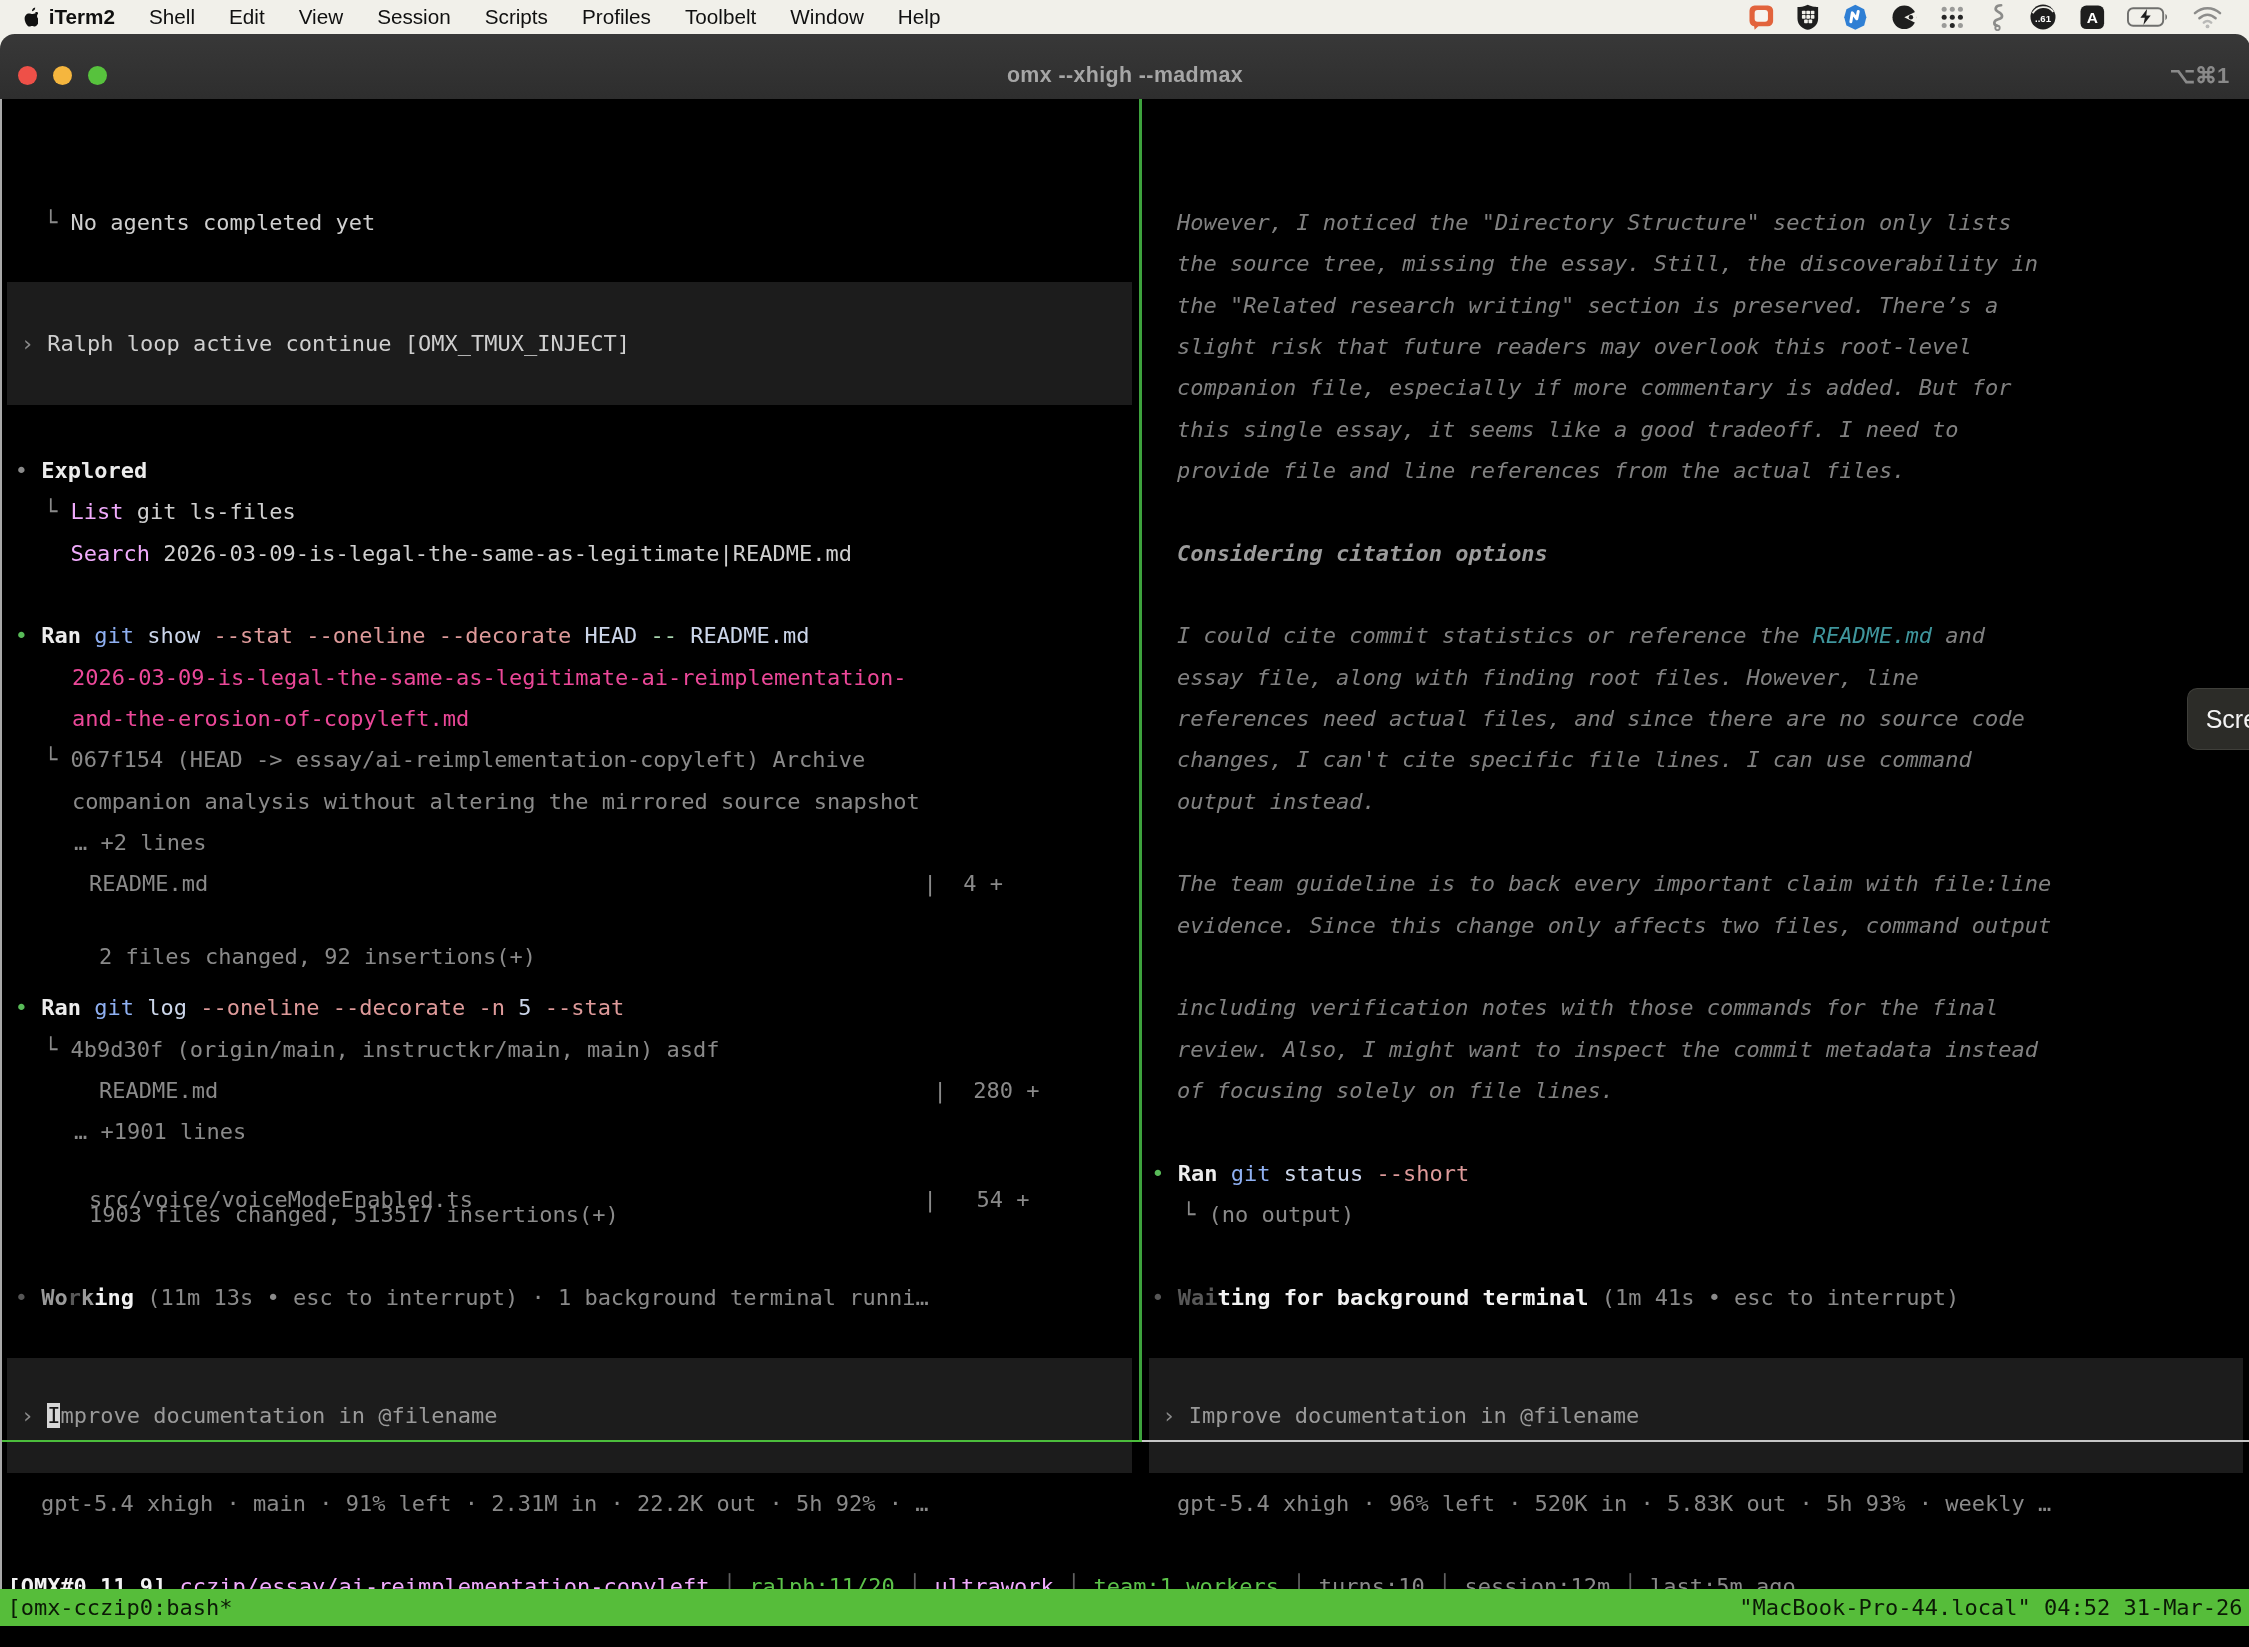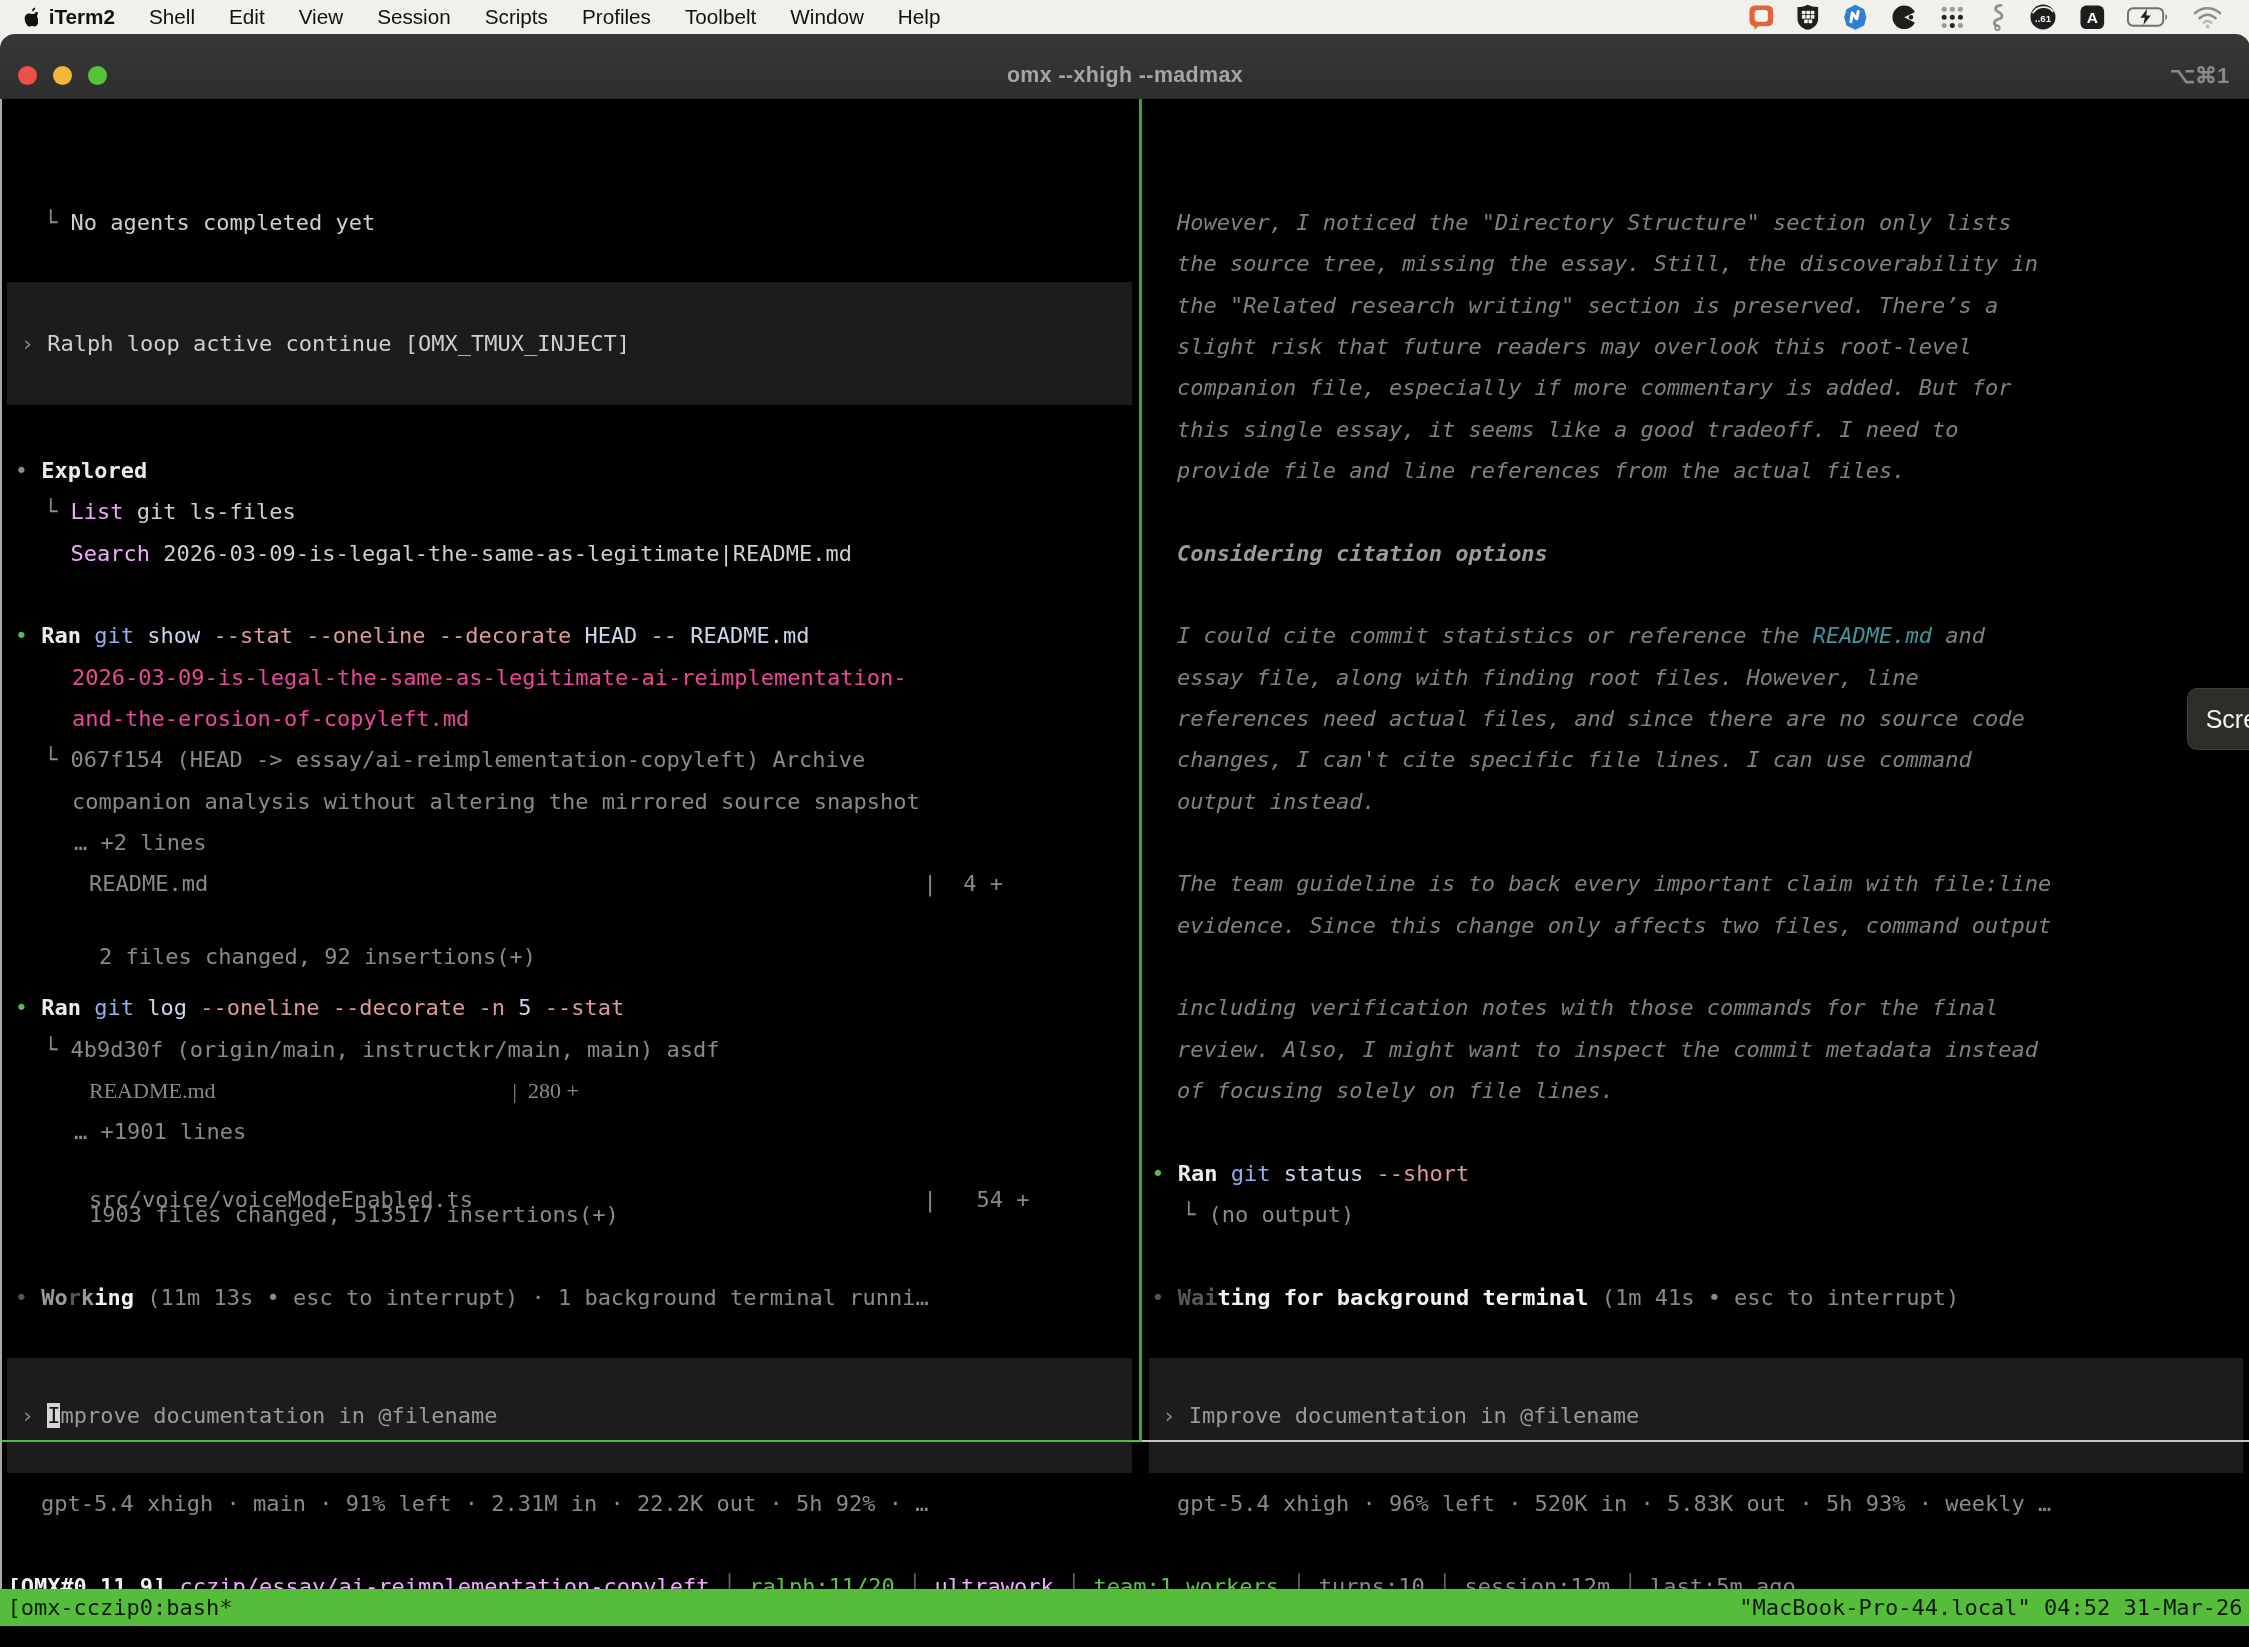--- a/index.html
+++ b/index.html
@@ -217,21 +217,21 @@
       <div class="t-row" style="top: 413px; left: 14.8px;"><span class="seg-grnb">• </span><span class="seg-bold">Ran</span><span class="seg-blue"> git</span><span class="seg-cmd"> show</span><span class="seg-pink"> --stat --oneline --decorate</span><span class="seg-cmd"> HEAD</span><span class="seg-mint"> --</span><span class="seg-cmd"> README.md</span></div>
       <div class="t-row" style="top: 455px; left: 72px;"><span class="seg-lav">2026-03-09-is-legal-the-same-as-legitimate-ai-reimplementation-</span></div>
       <div class="t-row" style="top: 496px; left: 72px;"><span class="seg-lav">and-the-erosion-of-copyleft.md</span></div>
       <div class="t-row" style="top: 537px; left: 44px;"><span class="seg-dim">└ </span><span class="seg-out">067f154 (HEAD -&gt; essay/ai-reimplementation-copyleft) Archive</span></div>
       <div class="t-row" style="top: 579px; left: 72px;"><span class="seg-out">companion analysis without altering the mirrored source snapshot</span></div>
       <div class="t-row" style="top: 620px; left: 74px;"><span class="seg-out">… +2 lines</span></div>
       <div class="t-row" style="top: 661px; left: 89px;"><span class="seg-out">README.md                                                      |  4 +</span></div>
       <div class="t-row" style="top: 703px; left: 99px; margin-top: 31px;"><span class="seg-out">2 files changed, 92 insertions(+)</span></div>
       <div class="t-row" style="top: 785px; left: 14.8px;"><span class="seg-grnb">• </span><span class="seg-bold">Ran</span><span class="seg-blue"> git</span><span class="seg-cmd"> log</span><span class="seg-pink"> --oneline --decorate -n</span><span class="seg-cmd"> 5</span><span class="seg-pink"> --stat</span></div>
       <div class="t-row" style="top: 827px; left: 44px;"><span class="seg-dim">└ </span><span class="seg-out">4b9d30f (origin/main, instructkr/main, main) asdf</span></div>
-      <div class="t-row" style="top: 868px; left: 89px; font-family: Liberation Serif, serif;"><span class="seg-out">README.md                                                      |  280 +</span></div>
+      <div class="t-row" style="top: 868px; left: 99px;"><span class="seg-out">README.md                                                      |  280 +</span></div>
       <div class="t-row" style="top: 909px; left: 74px;"><span class="seg-out">… +1901 lines</span></div>
       <div class="t-row" style="top: 951px; left: 89px; margin-top: 26px;"><span class="seg-out">src/voice/voiceModeEnabled.ts                                  |   54 +</span></div>
       <div class="t-row" style="top: 992px; left: 89px;"><span class="seg-out">1903 files changed, 513517 insertions(+)</span></div>
       <div class="t-row" style="top: 1075px; left: 14.8px;"><span class="seg-dimb">• </span><span class="seg-sm">Wo</span><span class="seg-sd">r</span><span class="seg-sm">k</span><span class="seg-sb">ing</span><span class="seg-out"> (11m 13s • esc to interrupt) · 1 background terminal runni…</span></div>
       <div class="t-row" style="top: 1281px; left: 41px;"><span class="seg-out">gpt-5.4 xhigh · main · 91% left · 2.31M in · 22.2K out · 5h 92% · …</span></div>
     </div>
   <div class="pane pane-right" id="right-lines">
       <div class="t-row" style="top: 0px; left: 36px;"><span class="seg-ital">However, I noticed the "Directory Structure" section only lists</span></div>
       <div class="t-row" style="top: 41px; left: 36px;"><span class="seg-ital">the source tree, missing the essay. Still, the discoverability in</span></div>
       <div class="t-row" style="top: 83px; left: 36px;"><span class="seg-ital">the "Related research writing" section is preserved. There’s a</span></div>

